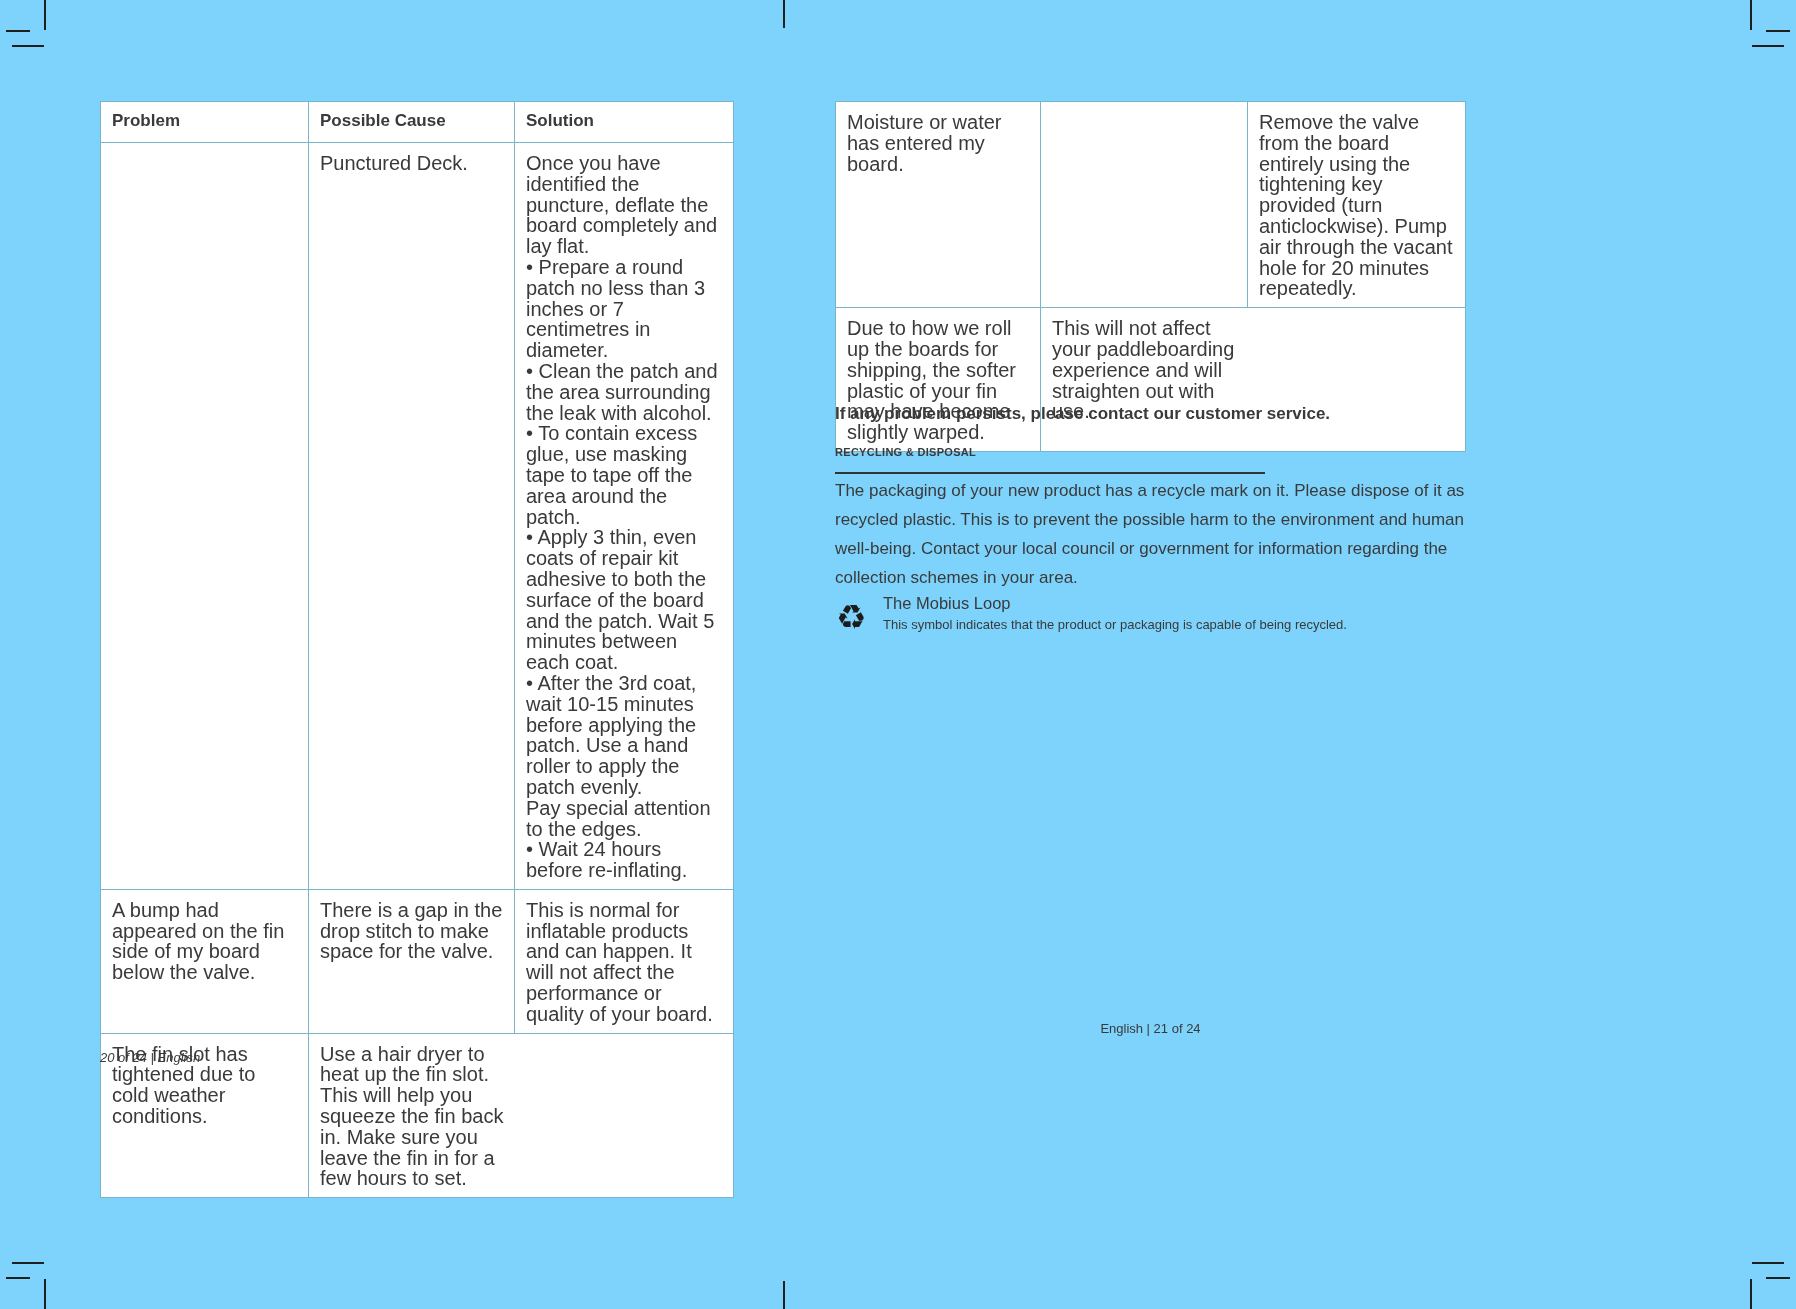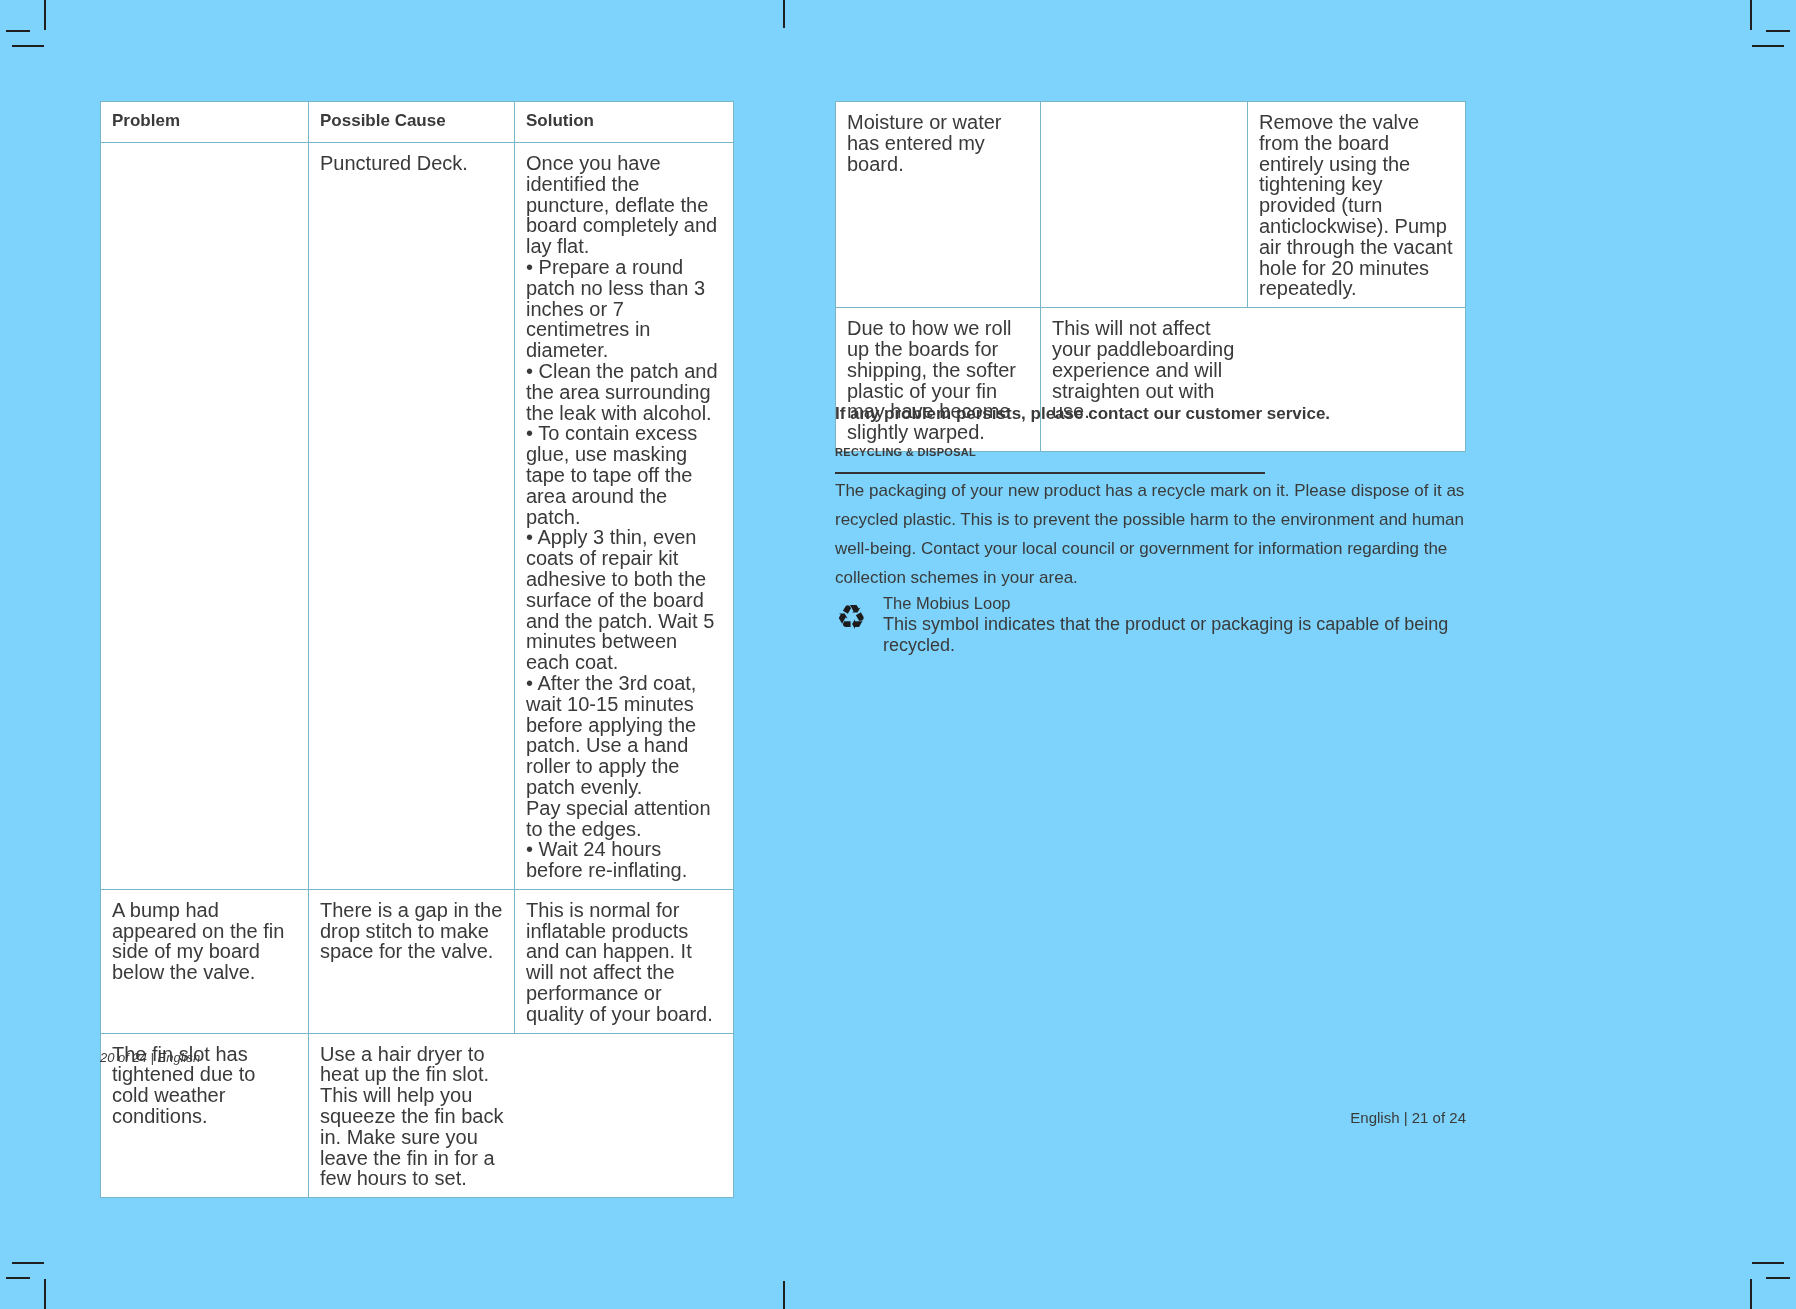--- a/index.html
+++ b/index.html
@@ -75,31 +75,31 @@
   .recycle-icon {
     position: absolute; left: 836px; top: 600px;
     font-size: 34px; line-height: 34px; color: #1c1c1c;
   }
   .mobius-title {
     position: absolute; left: 883px; top: 593px;
     font-weight: normal; font-size: 16.5px; line-height: 21px;
   }
   .mobius-body {
     position: absolute; left: 883px; top: 614px; width: 570px;
-    font-size: 18px; line-height: 21px;
+    font-size: 13px; line-height: 21px;
   }
 
   
   .footer-left {
     position: absolute; left: 100px; top: 1050px;
     font-size: 13px; color: #3a3a3a; font-style: italic;
   }
   .footer-right {
-    position: absolute; left: 835px; top: 1109px; width: 631px;
-    text-align: right; font-size: 15px; color: #3a3a3a;
+    position: absolute; left: 835px; top: 1021px; width: 631px;
+    text-align: center; font-size: 13px; color: #3a3a3a;
   }
 </style>
 </head>
 <body>
 
 <div class="canvas">
 
   <div class="cm v" style="left:44px; top:0; height:30px;"></div>
   <div class="cm h" style="left:6px; top:30px; width:24px;"></div>
   <div class="cm h" style="left:12px; top:45px; width:32px;"></div>

